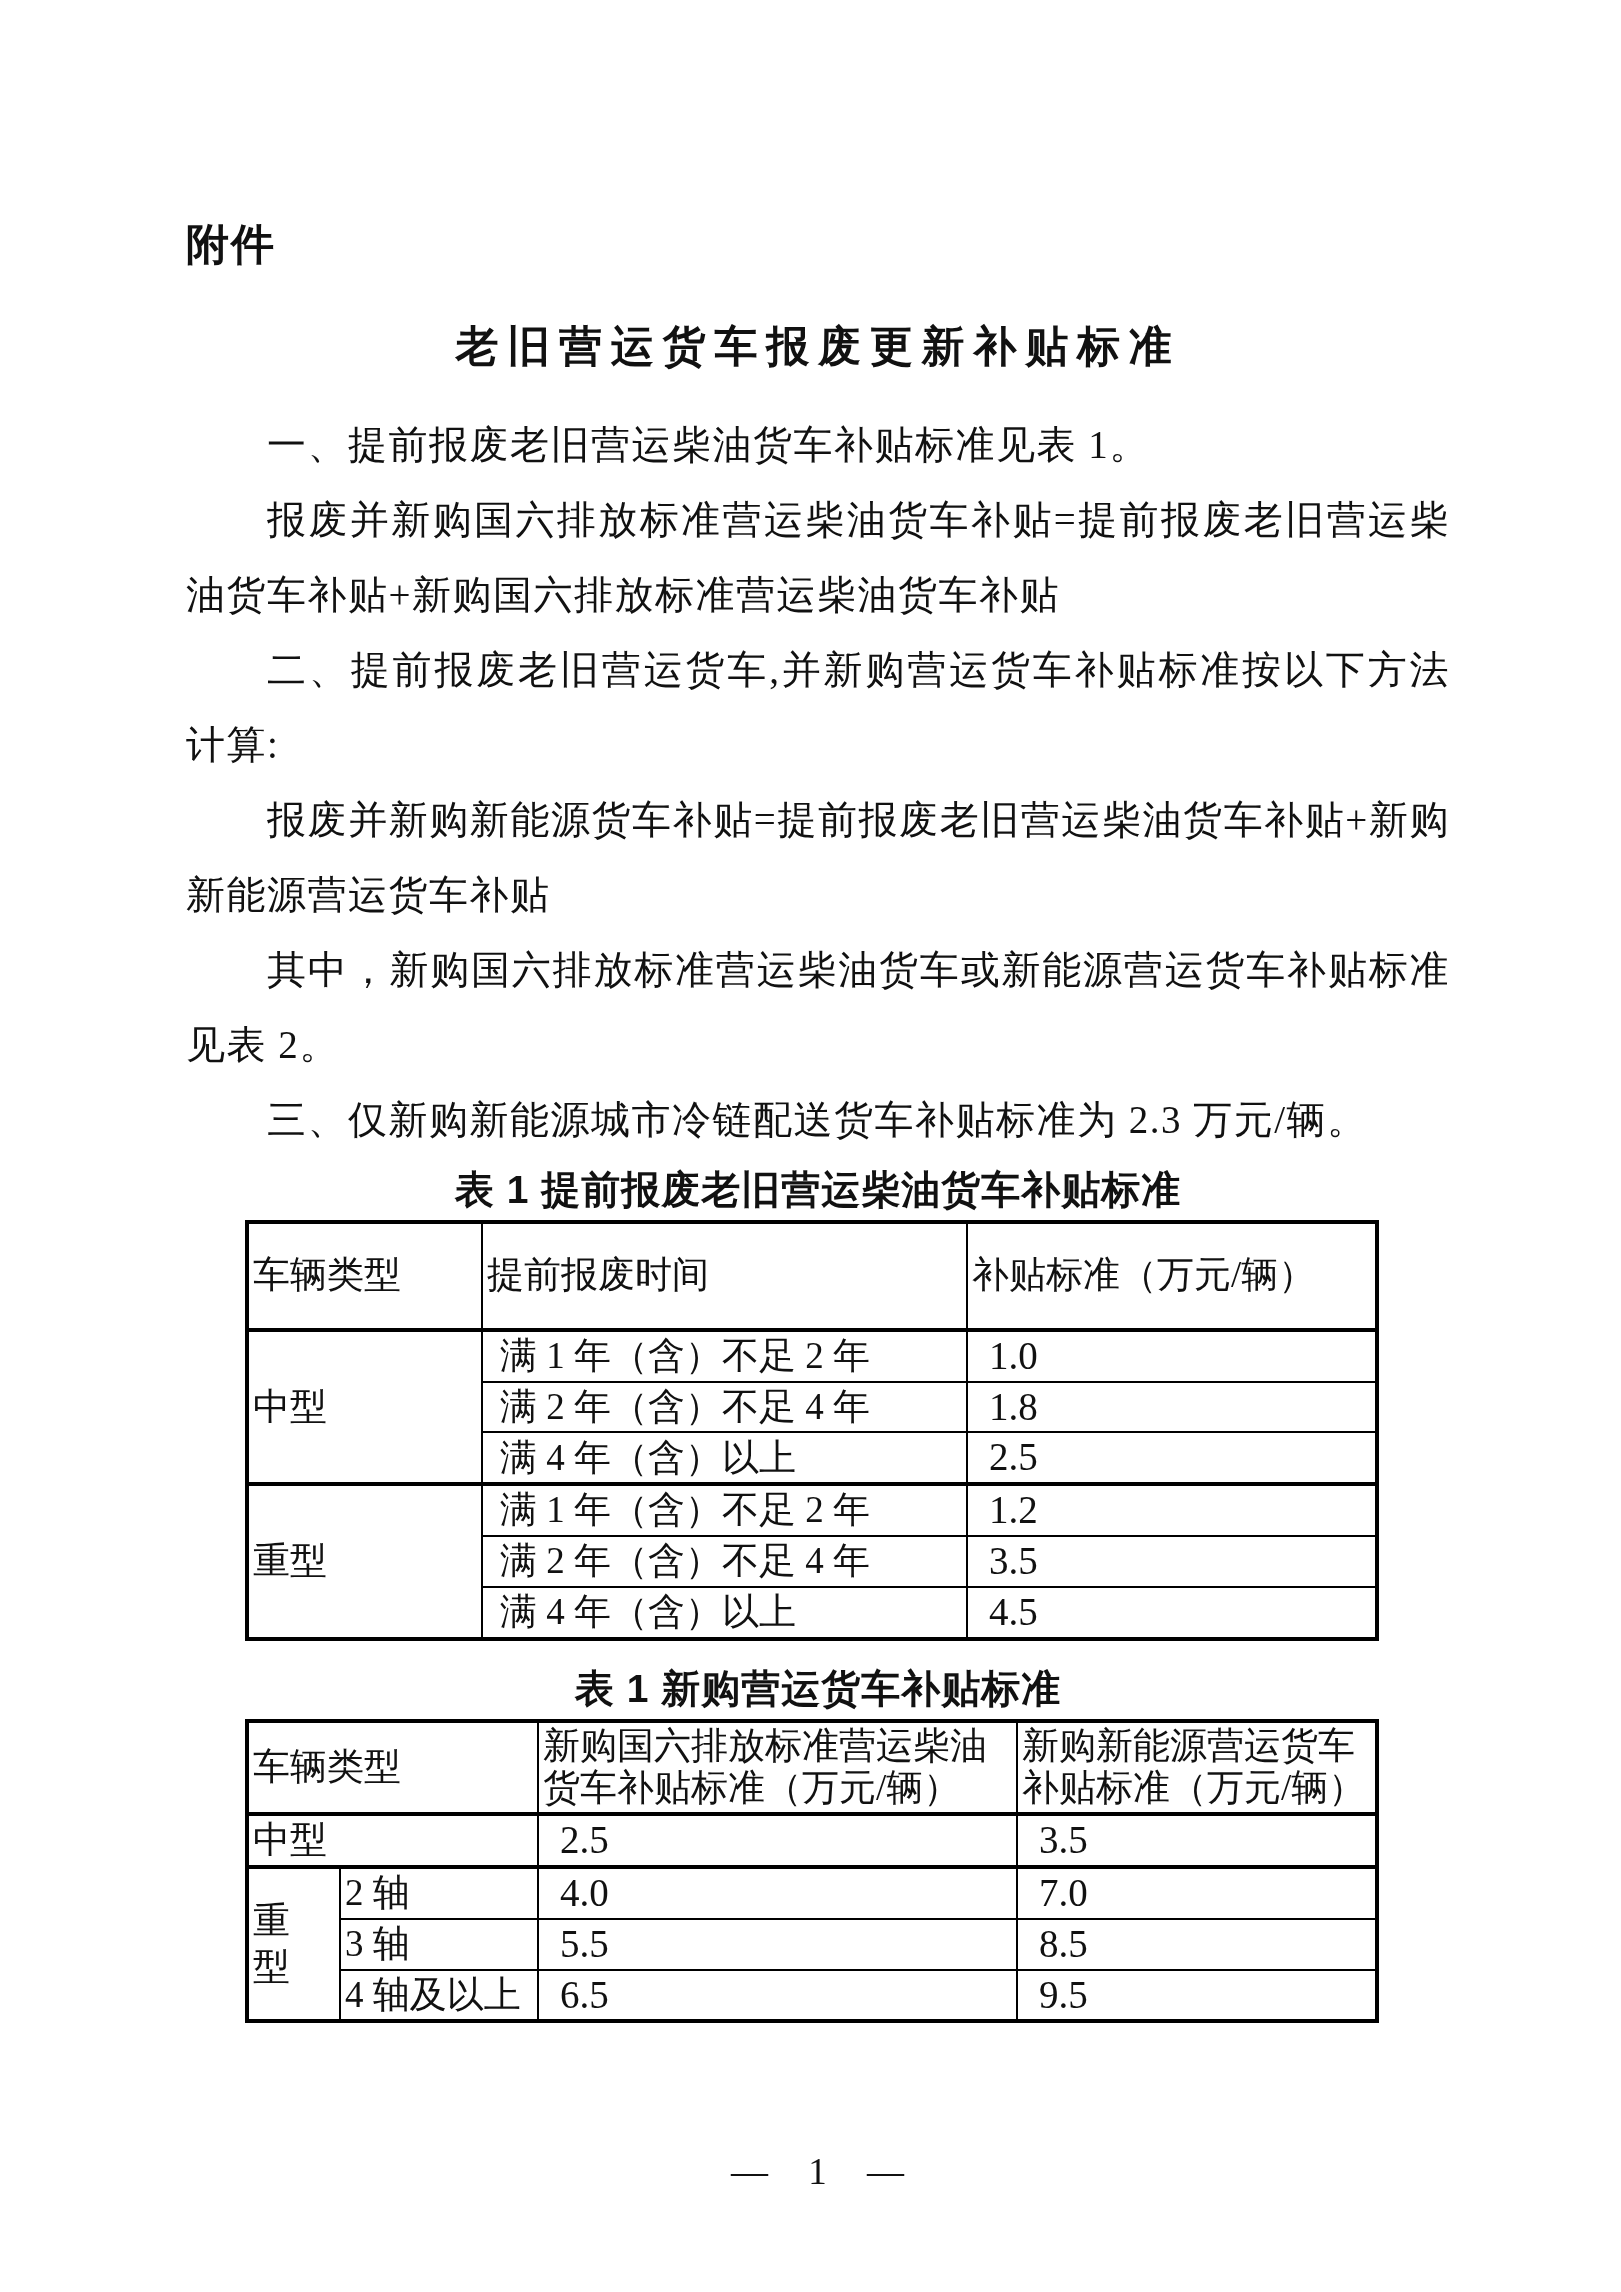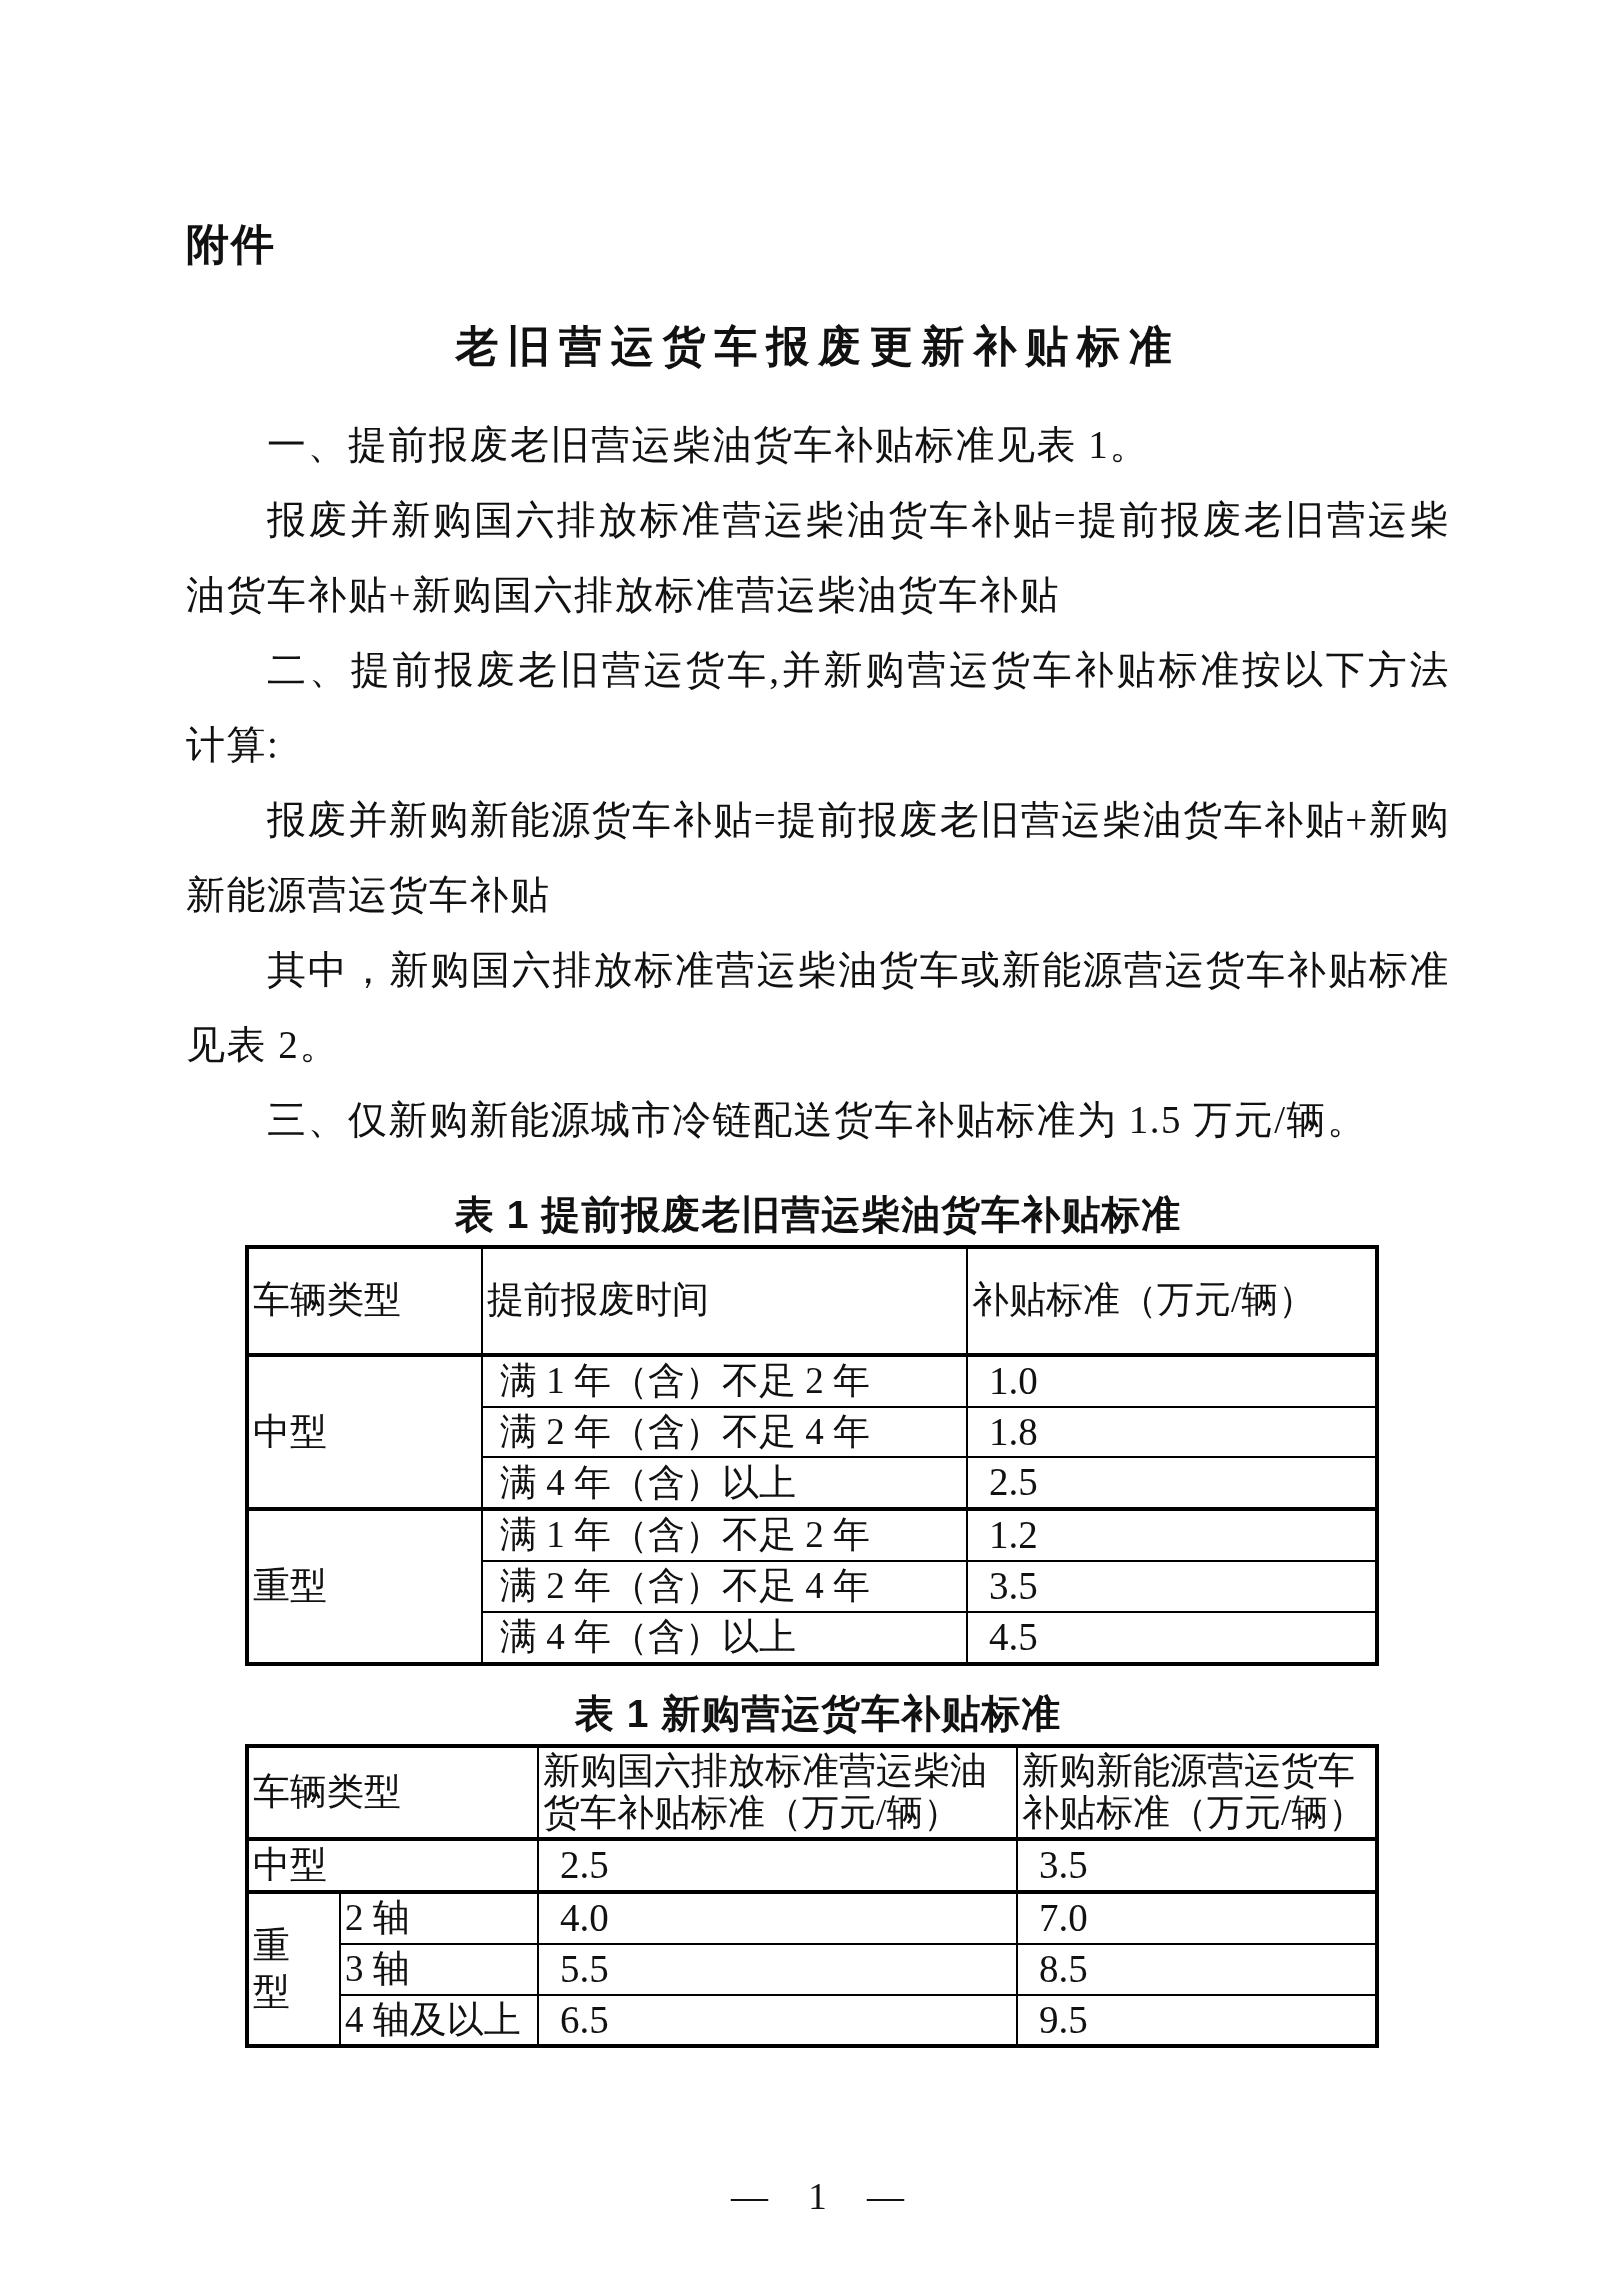--- a/index.html
+++ b/index.html
@@ -40,21 +40,21 @@
     text-align: justify;
     text-align-last: left;
   }
   .tbl-caption {
     text-align: center;
     font-family: "Liberation Sans", "DejaVu Sans", sans-serif;
     font-weight: 700;
     font-size: 39px; line-height: 1.2;
     letter-spacing: 1px;
   }
-  .cap1 { margin-top: 35px; }
+  .cap1 { margin-top: 10px; }
   .cap2 { margin-top: 25.5px; }
   table {
     border-collapse: collapse;
     table-layout: fixed;
     margin-left: 59px;
     width: 1130px;
     margin-top: 5.9px;
   }
   th, td {
     border: 2.9px solid #000;
@@ -91,21 +91,21 @@
   <div class="attach-label">附件</div>
 
   <h1 class="doc-title">老旧营运货车报废更新补贴标准</h1>
 
   <div class="body-text">
     <p>一、提前报废老旧营运柴油货车补贴标准见表 1。</p>
     <p>报废并新购国六排放标准营运柴油货车补贴=提前报废老旧营运柴油货车补贴+新购国六排放标准营运柴油货车补贴</p>
     <p>二、提前报废老旧营运货车,并新购营运货车补贴标准按以下方法计算:</p>
     <p>报废并新购新能源货车补贴=提前报废老旧营运柴油货车补贴+新购新能源营运货车补贴</p>
     <p>其中，新购国六排放标准营运柴油货车或新能源营运货车补贴标准见表 2。</p>
-    <p>三、仅新购新能源城市冷链配送货车补贴标准为 1.5 万元/辆。</p>
+    <p>三、仅新购新能源城市冷链配送货车补贴标准为 2.3 万元/辆。</p>
   </div>
 
   <div class="tbl-caption cap1">表 1 提前报废老旧营运柴油货车补贴标准</div>
 
   <table class="t1">
     <colgroup>
         <col style="width:235px">
         <col style="width:485px">
         <col style="width:410px">
       </colgroup>

